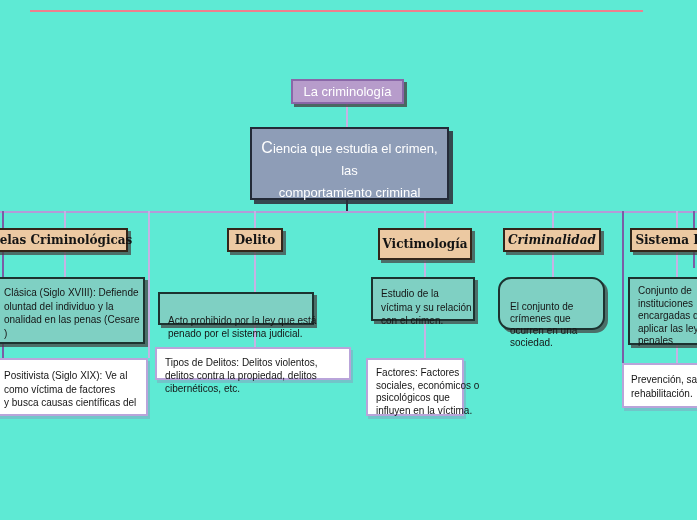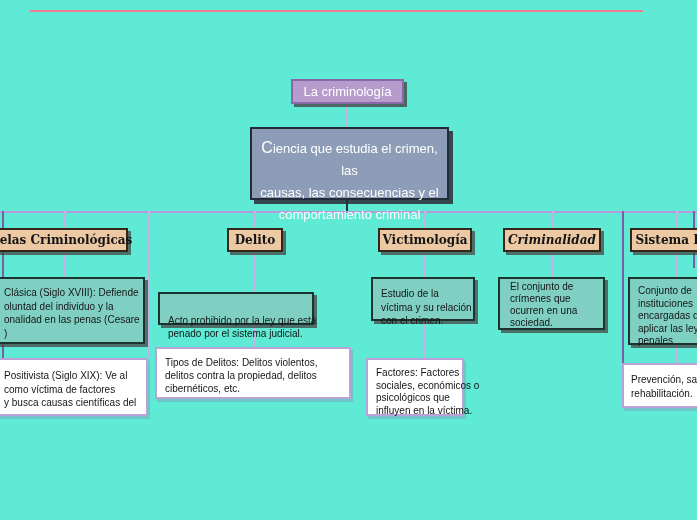--- a/index.html
+++ b/index.html
@@ -49,63 +49,62 @@
   <div class="vline" style="left:676px;top:211px;height:152px;"></div>
   <div class="vline dark" style="left:622px;top:211px;height:152px;"></div>
   <div class="vline dark" style="left:693px;top:211px;height:57px;"></div>
 
   <div class="box title-box" style="left:291px;top:79px;width:113px;height:25px;">
     <span>La criminología</span>
   </div>
 
   <div class="box desc-box" style="left:250px;top:127px;width:199px;height:73px;">
     <div class="desc-line first">Ciencia que estudia el crimen, las</div>
-    <div class="desc-line">causas, las consecuencias y el</div>
     <div class="desc-line">comportamiento criminal</div>
   </div>
 
   <div class="box hdr" style="left:-28px;top:228px;width:156px;height:24px;">
     <span>Escuelas Criminológicas</span>
   </div>
   <div class="box hdr" style="left:227px;top:228px;width:56px;height:24px;">
     <span>Delito</span>
   </div>
-  <div class="box hdr" style="left:378px;top:228px;width:94px;height:24px;">
+  <div class="box hdr" style="left:378px;top:228px;width:94px;height:32px;">
     <span>Victimología</span>
   </div>
   <div class="box hdr" style="left:503px;top:228px;width:98px;height:24px;font-style:italic;">
     <span>Criminalidad</span>
   </div>
   <div class="box hdr" style="left:630px;top:228px;width:106px;height:24px;">
     <span>Sistema Penal</span>
   </div>
 
   <div class="box teal" style="left:-12px;top:277px;width:157px;height:67px;padding:7px 4px 0 14px;line-height:13.5px;">Clásica (Siglo XVIII): Defiende
 oluntad del individuo y la
 onalidad en las penas (Cesare
 )</div>
   <div class="box teal" style="left:158px;top:292px;width:156px;height:33px;padding:21px 4px 0 8px;line-height:12.5px;">Acto prohibido por la ley que está
 penado por el sistema judicial.</div>
   <div class="box teal" style="left:371px;top:277px;width:104px;height:44px;padding:8px 2px 0 8px;line-height:13.5px;">Estudio de la
 víctima y su relación
 con el crimen.</div>
-  <div class="box teal" style="left:498px;top:277px;width:107px;height:53px;padding:2px 2px 0 10px;line-height:12px;">El conjunto de
+  <div class="box teal" style="left:498px;top:277px;width:107px;height:53px;padding:22px 2px 0 10px;line-height:12px;border-radius:13px;">El conjunto de
 crímenes que
 ocurren en una
 sociedad.</div>
   <div class="box teal" style="left:628px;top:277px;width:104px;height:68px;padding:6px 2px 0 8px;line-height:12.5px;">Conjunto de
 instituciones
 encargadas de
 aplicar las leyes
 penales</div>
 
   <div class="box wbox" style="left:-8px;top:358px;width:156px;height:58px;padding:9px 2px 0 10px;line-height:13.5px;">Positivista (Siglo XIX): Ve al
 como víctima de factores
 y busca causas científicas del</div>
-  <div class="box wbox" style="left:155px;top:347px;width:196px;height:52px;padding:7px 4px 0 8px;line-height:13px;">Tipos de Delitos: Delitos violentos,
+  <div class="box wbox" style="left:155px;top:347px;width:196px;height:33px;padding:7px 4px 0 8px;line-height:13px;">Tipos de Delitos: Delitos violentos,
 delitos contra la propiedad, delitos
 cibernéticos, etc.</div>
   <div class="box wbox" style="left:366px;top:358px;width:98px;height:58px;padding:7px 2px 0 8px;line-height:12.5px;">Factores: Factores
 sociales, económicos o
 psicológicos que
 influyen en la víctima.</div>
   <div class="box wbox" style="left:622px;top:363px;width:116px;height:45px;padding:8px 2px 0 7px;line-height:14px;">Prevención, sanción y
 rehabilitación.</div>
 
 </div>

